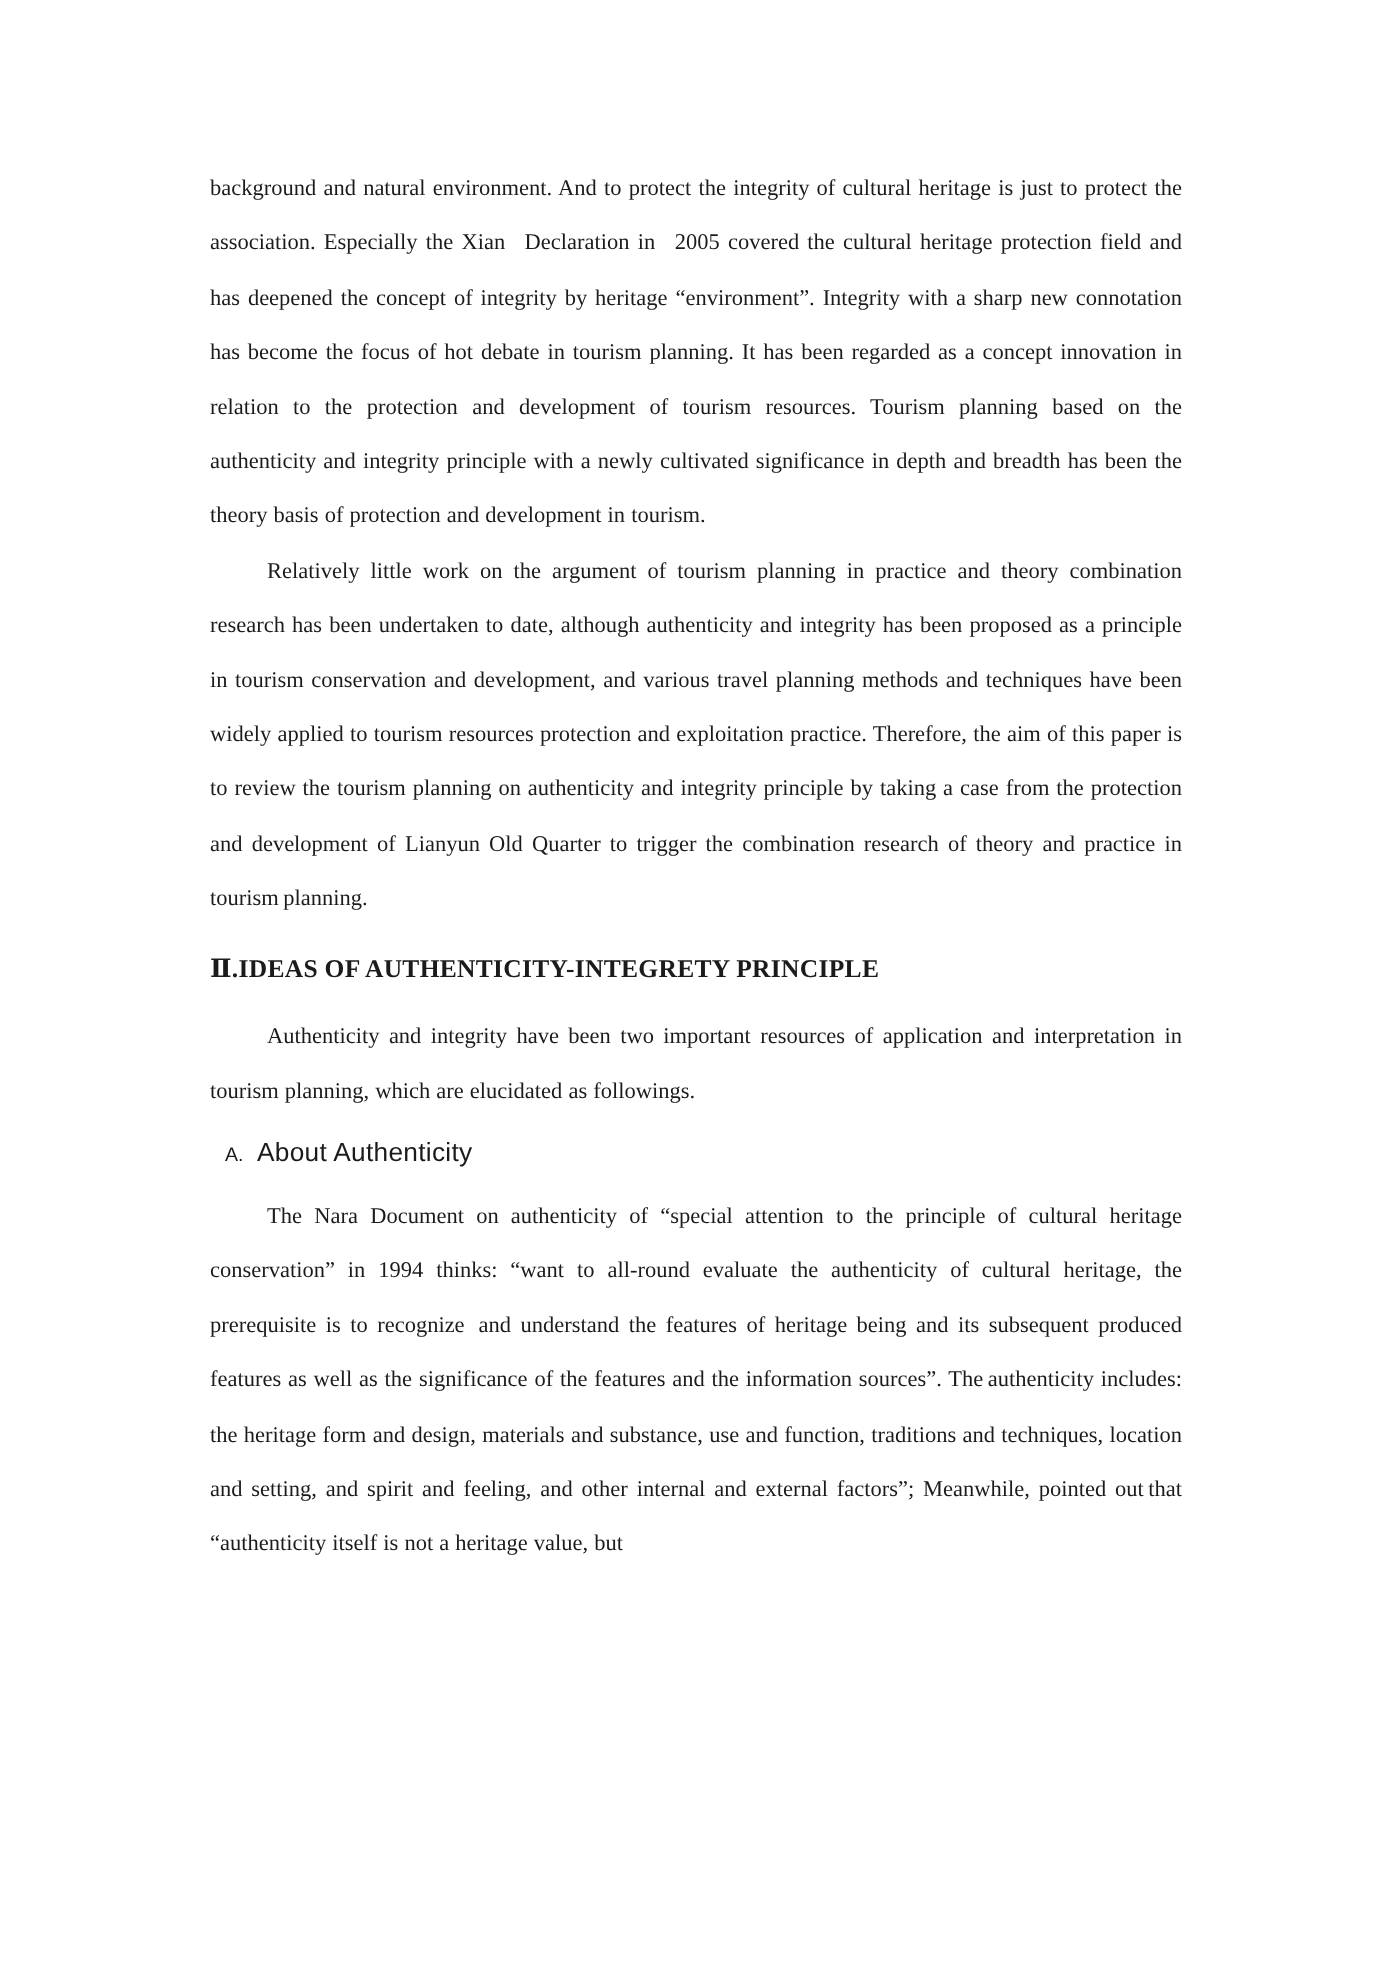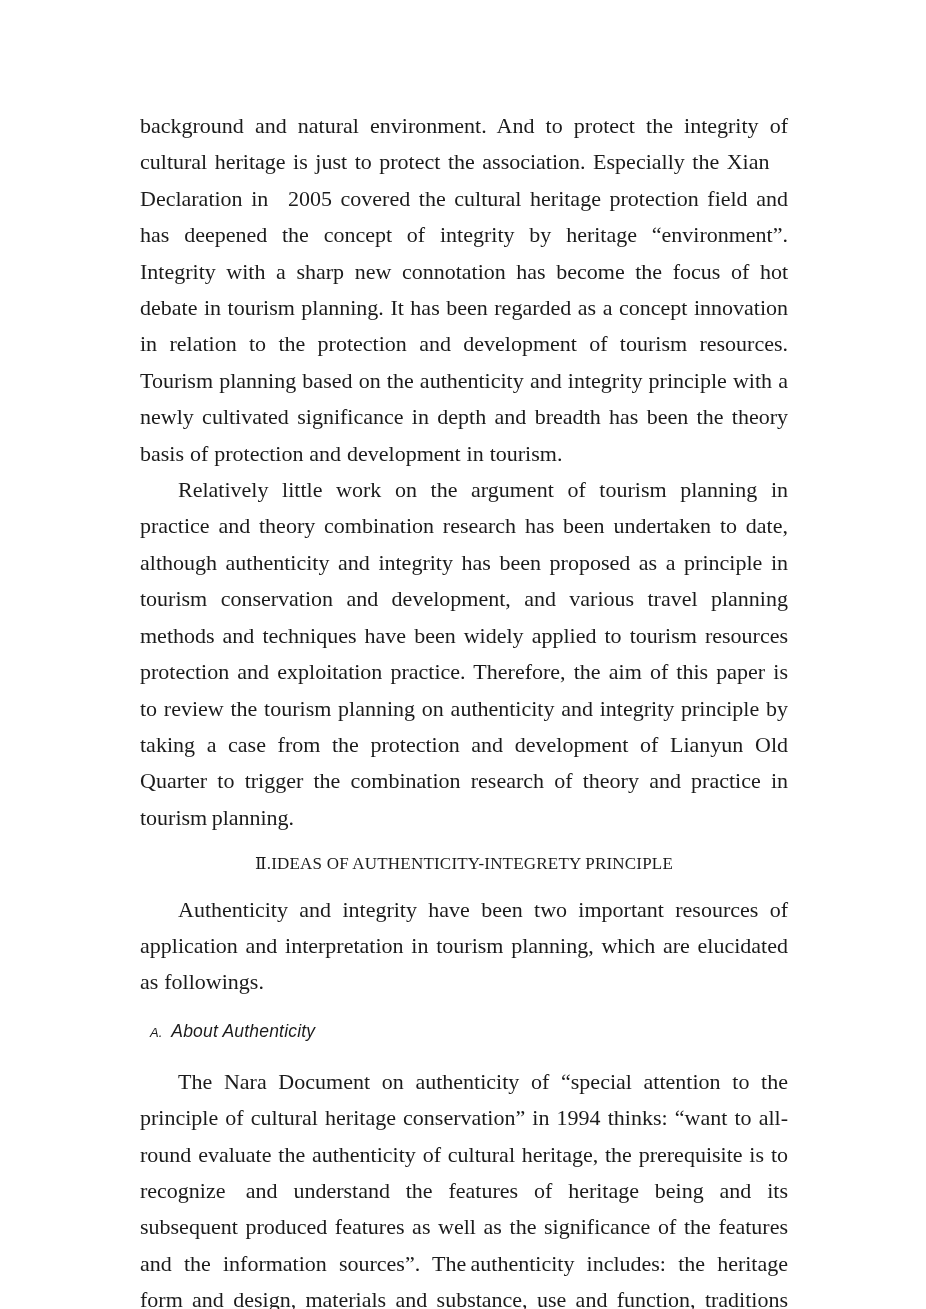--- a/index.html
+++ b/index.html
@@ -15,44 +15,42 @@
     color: #1b1b1b;
   }
   .page {
     position: absolute;
     top: 108px;
     left: 140px;
     width: 648px;
   }
   .body-text {
     margin: 0;
-    font-size: 22px;
+    font-size: 15px;
     line-height: 36.4px;
     text-align: justify;
     text-justify: inter-word;
     word-spacing: 0.02em;
   }
   .body-text.indent {
     text-indent: 38px;
   }
   .section-heading {
     margin: 10px 0 9px 0;
     font-size: 17px;
-    font-weight: normal;
+    font-weight: bold;
     line-height: 36.4px;
-    text-align: center;
     letter-spacing: 0.2px;
   }
   .subsection-heading {
     margin: 8px 0 10px 0;
     padding-left: 10px;
     font-weight: normal;
-    line-height: 43px;
+    line-height: 27px;
     font-family: "Liberation Sans", "DejaVu Sans", sans-serif;
-    font-style: italic;
   }
   .sub-label {
     font-size: 13px;
     margin-right: 9px;
   }
   .sub-title {
     font-size: 17.5px;
     letter-spacing: 0.2px;
   }
 </style>

